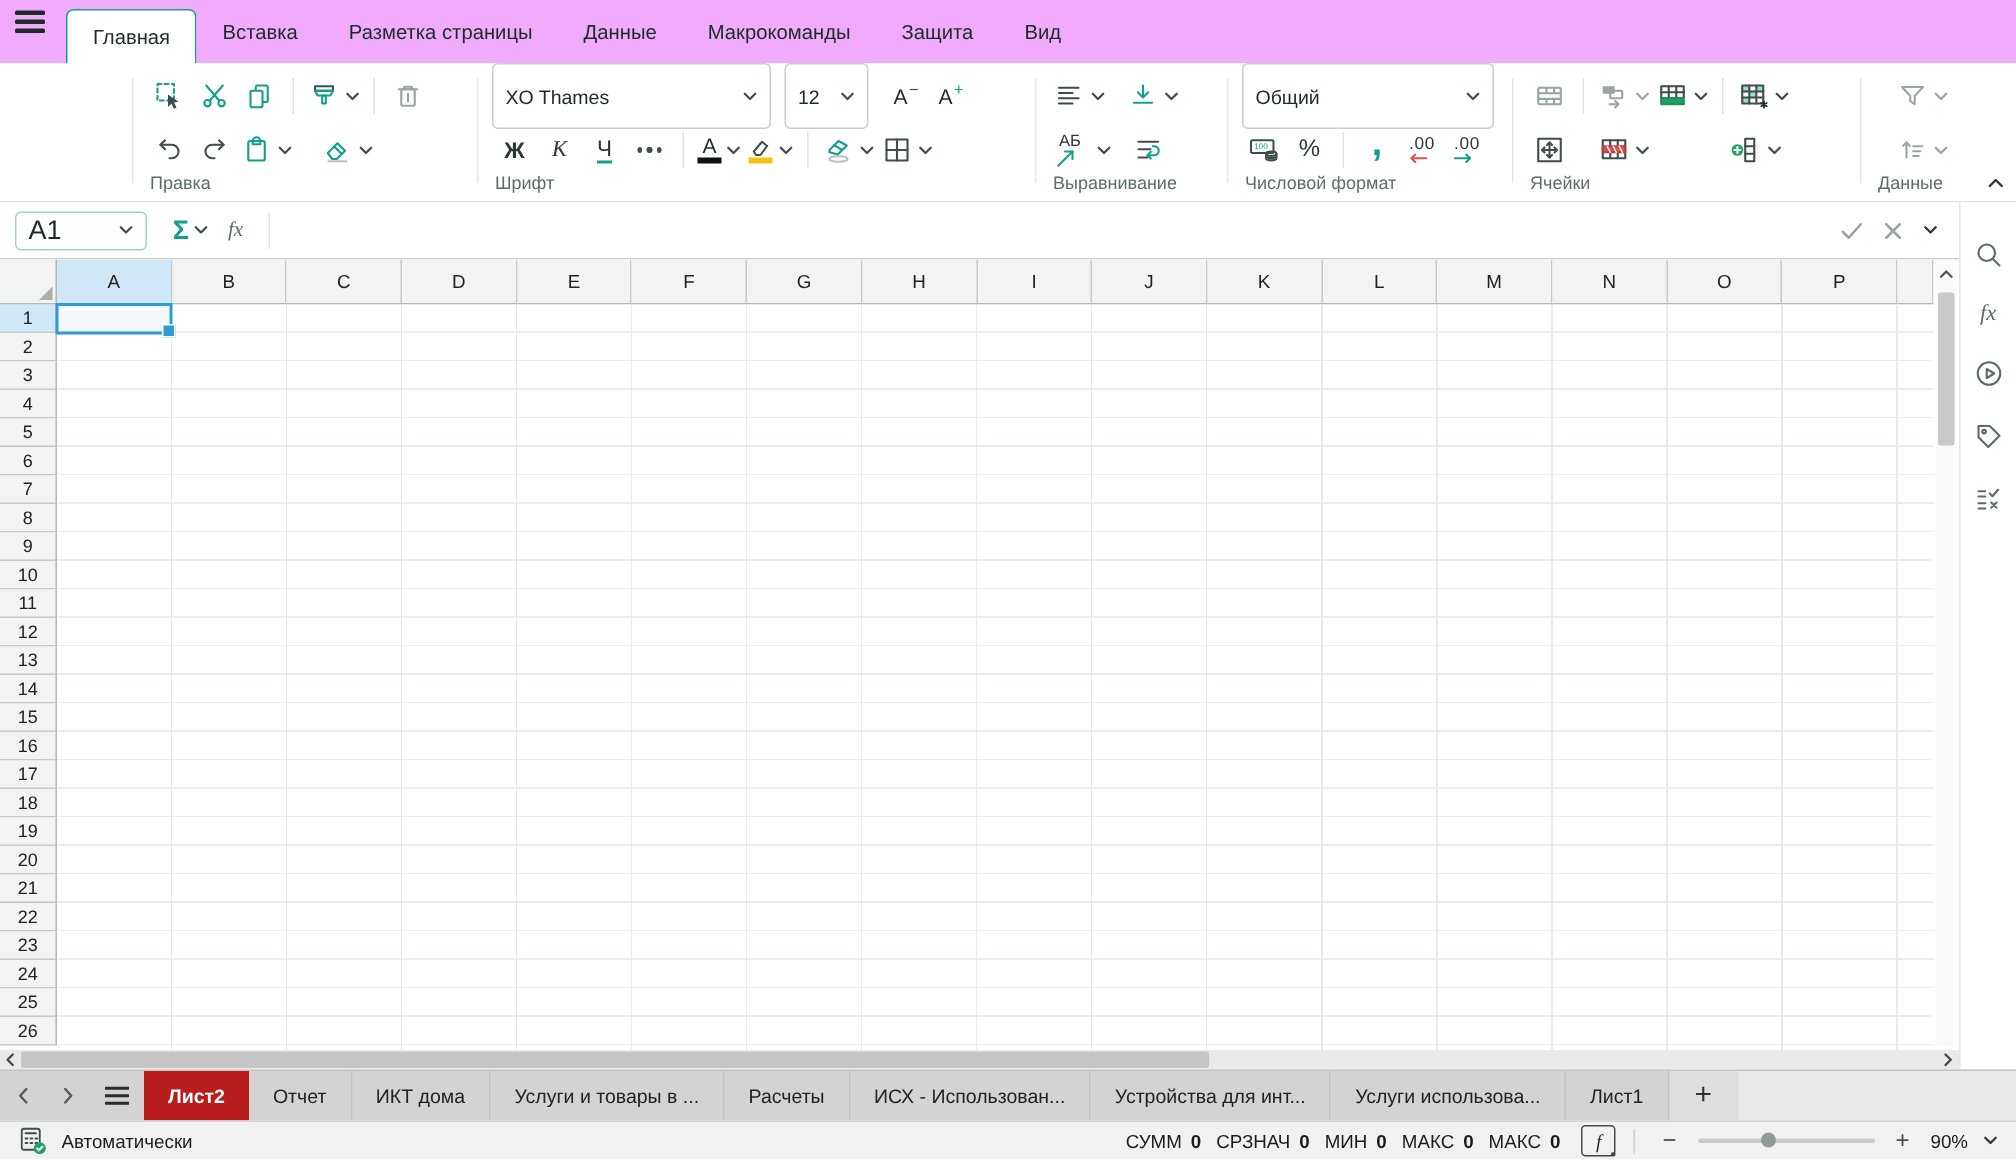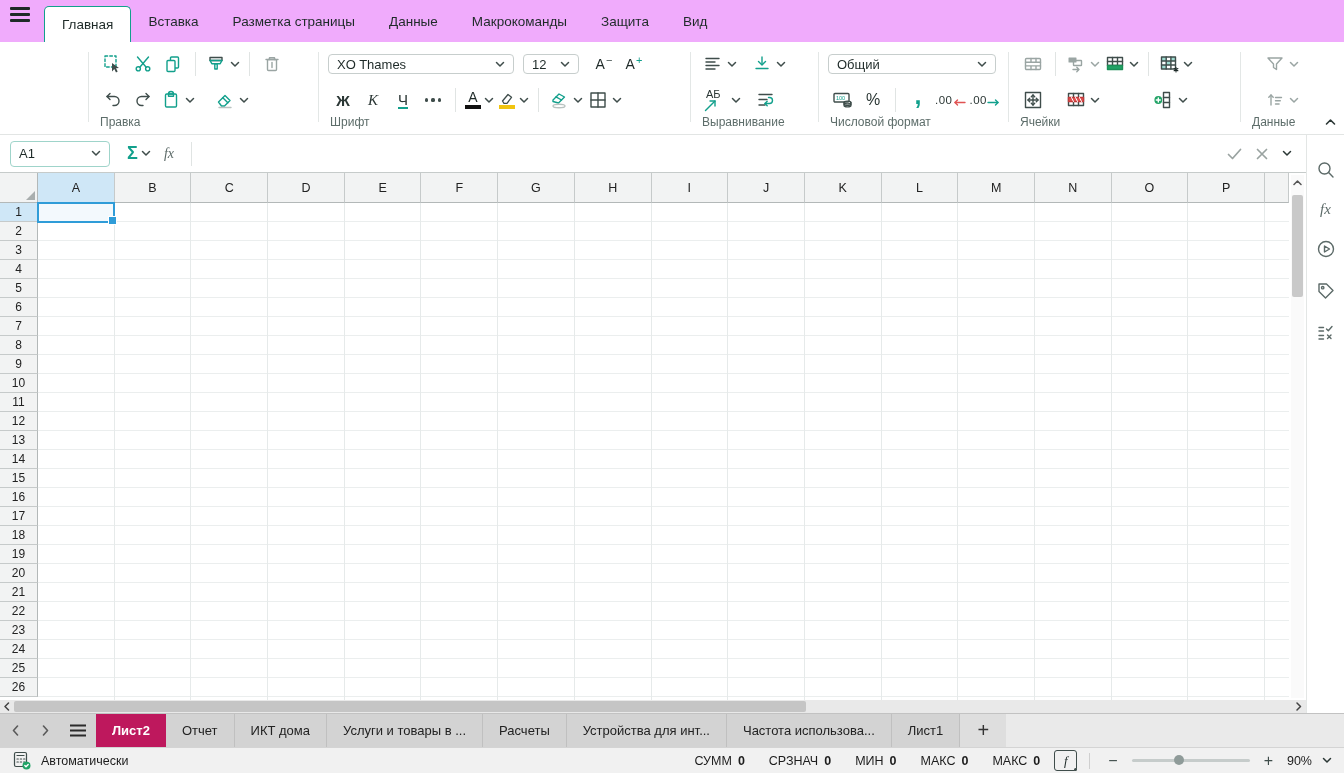--- a/index.html
+++ b/index.html
@@ -30,47 +30,47 @@
   .tr2{display:flex;align-items:center;height:34px;margin-left:10px}
   .tlabel{position:absolute;left:12px;bottom:5px;font-size:12px;color:#5d6d6a;white-space:nowrap}
   .tlrow{position:absolute;left:12px;right:8px;bottom:5px;display:flex;justify-content:space-between;align-items:center;font-size:12px;color:#5d6d6a}
   .tb{display:flex;align-items:center;justify-content:center;min-width:26px;height:30px;border-radius:3px;gap:3px;padding:0 2px;cursor:pointer}
   .vdiv{width:1px;height:24px;background:#e0e4e3;margin:0 7px;align-self:center}
   .cv{width:10px;height:7px;stroke:#3f4d4b;fill:none;stroke-width:1.5;stroke-linecap:round;stroke-linejoin:round;flex:none}
   .cv.gray{stroke:#9aa5a3}
   .ik{width:22px;height:22px;stroke:#3f4d4b;fill:none;stroke-width:1.4;stroke-linecap:round;stroke-linejoin:round;display:block;flex:none}
   .ik.teal{stroke:#12a08c}
   .ik.gray{stroke:#9aa5a3}
-  .combo{display:flex;align-items:center;height:20px;border:1px solid #c7cecd;border-radius:4px;background:#fff;
+  .combo{display:flex;align-items:center;height:44px;border:1px solid #c7cecd;border-radius:4px;background:#fff;
          padding:0 8px;font-size:13px;color:#1e2a28;box-sizing:border-box;cursor:pointer}
   .combo .cv{margin-left:auto}
   .glyph{font-size:15px;color:#2b3735}
   .bold-g{font-weight:bold;font-size:15px}
   .italic-g{font-style:italic;font-size:15px;font-family:"Liberation Serif",serif}
   .under-g{font-size:15px;border-bottom:2px solid #12a08c;line-height:15px}
   .dots{display:flex;gap:3px}
   .dots i{width:3.2px;height:3.2px;border-radius:50%;background:#3f4d4b}
   .fc{display:flex;flex-direction:column;align-items:center;line-height:13px}
   .fc .l{font-size:14px;color:#1e2a28}
   .fc .bar{width:16px;height:4px;margin-top:1.5px}
   .sizeb{font-size:14px;color:#1e2a28;display:flex;align-items:flex-start}
   .sizeb sup{font-size:11px;line-height:9px;margin-left:1px}
   .comma{font-size:25px;font-weight:bold;color:#12a08c;line-height:10px;transform:translateY(-5px)}
-  .decb{display:flex;flex-direction:row;align-items:flex-end;line-height:11px}
+  .decb{display:flex;flex-direction:column;align-items:flex-start;line-height:11px}
   .decb .dtext{font-size:11.5px;color:#2b3735;letter-spacing:.5px}
   .darr{width:13px;height:7px;fill:none;stroke-width:1.4;stroke-linecap:round;stroke-linejoin:round}
   .rot{position:relative;width:26px;height:24px}
   .rot .l{position:absolute;top:0;left:4px;font-size:11px;color:#2b3735}
   .rot svg{position:absolute;left:1px;bottom:0}
 
   
   .fbar{position:absolute;top:135px;left:0;width:1306px;height:38px;background:#fff;border-bottom:1px solid #c6cbca;
         display:flex;align-items:center;padding:0 10px;box-sizing:border-box}
-  .namebox{width:100px;height:26px;border:1px solid #9fd4ca;border-radius:4px;display:flex;align-items:center;
-           padding:0 8px;font-size:13px;color:#1e2a28;box-sizing:border-box;cursor:text}
+  .namebox{width:88px;height:26px;border:1px solid #9fd4ca;border-radius:4px;display:flex;align-items:center;
+           padding:0 8px;font-size:18px;color:#1e2a28;box-sizing:border-box;cursor:text}
   .namebox .cv{margin-left:auto}
   .sigma{font-size:18px;color:#12a08c;font-weight:bold}
   .fxg{font-size:14px;font-style:italic;color:#5c6a68;font-family:"Liberation Serif",serif}
   .finput{flex:1;height:24px;cursor:text}
   .fok{display:flex;align-items:center;gap:14px;margin-right:4px}
 
   
   .grid{position:absolute;top:173px;left:0;width:1306px;height:527px;background:#fff;overflow:hidden}
   .corner{position:absolute;left:0;top:0;width:38px;height:30px;background:#f2f3f3;box-sizing:border-box;
           border-right:1px solid #b3b8b8;border-bottom:1px solid #b3b8b8}
@@ -106,30 +106,30 @@
   .side .ik{stroke:#5c6a68}
   .side .fxg{font-size:15px;color:#5c6a68}
 
   
   .sbar{position:absolute;top:713px;left:0;width:1344px;height:34px;background:#eaeaea;display:flex;
         align-items:stretch;border-top:1px solid #c2c2c2;box-sizing:border-box}
   .snav{width:30px;display:flex;align-items:center;justify-content:center;background:#d3d3d3;cursor:pointer}
   #sheet-tabs{display:flex;background:#d3d3d3}
   .stab{display:flex;align-items:center;padding:0 16px;font-size:13px;color:#222;background:#d3d3d3;
         border-right:1px solid #c0c0c0;white-space:nowrap;cursor:pointer}
-  .stab.active{background:#be185d;color:#fff;font-weight:bold;border-right:none}
+  .stab.active{background:#b91c1c;color:#fff;font-weight:bold;border-right:none}
   .sadd{width:46px;display:flex;align-items:center;justify-content:center;background:#dedede;
         font-size:20px;color:#333;cursor:pointer}
   .sfill{flex:1;background:#eaeaea}
 
   
   .status{position:absolute;top:747px;left:0;width:1344px;height:26px;background:#f1f1f1;border-top:1px solid #d4d4d4;
           display:flex;align-items:center;padding:0 12px;box-sizing:border-box;font-size:12.5px;color:#1c1c1c}
   .calcmode{display:flex;align-items:center;gap:9px;margin-right:auto;cursor:pointer}
-  #stats{display:flex;gap:24px;margin-right:14px}
+  #stats{display:flex;gap:10px;margin-right:14px}
   .stat{display:flex;gap:6px}
   .stat .sv{font-weight:bold}
   .fbox{width:21px;height:19px;border:1.5px solid #3f4d4b;border-radius:3px;display:flex;align-items:center;
         justify-content:center;font-family:"Liberation Serif",serif;font-style:italic;font-size:13px;color:#1e2a28;
         position:relative;margin-right:12px;cursor:pointer}
   .fbox i{position:absolute;right:-1px;bottom:-1px;width:3px;height:3px;background:#3f4d4b;border-radius:50%}
   .sdiv{width:1px;height:16px;background:#cfcfcf;margin-right:12px}
   .zbtn{font-size:16px;color:#3f4d4b;padding:0 6px;cursor:pointer}
   .slider{position:relative;width:118px;height:3px;background:#c6cccb;border-radius:2px;margin:0 8px;cursor:pointer}
   .sdot{position:absolute;top:-4px;left:42px;width:10px;height:10px;border-radius:50%;background:#8f9b99}
@@ -692,22 +692,23 @@
       <svg width="18" height="13" viewBox="0 0 18 13" style="stroke:#2b2b2b;fill:none;stroke-width:2">
           <path d="M1 1.5h16M1 6.5h16M1 11.5h16"></path>
         </svg>
     </div>
     <div id="sheet-tabs">
         <div class="stab active">Лист2</div>
         <div class="stab">Отчет</div>
         <div class="stab">ИКТ дома</div>
         <div class="stab">Услуги и товары в ...</div>
         <div class="stab">Расчеты</div>
+        <div class="stab">ИСХ - Использован...</div>
         <div class="stab">Устройства для инт...</div>
-        <div class="stab">Частота использова...</div>
+        <div class="stab">Услуги использова...</div>
         <div class="stab">Лист1</div>
       </div>
     <div class="sadd">+</div>
     <div class="sfill"></div>
   </div>
 
   <footer class="status">
     <div class="calcmode">
       <svg width="20" height="20" viewBox="0 0 20 20" style="stroke:#3f4d4b;fill:none;stroke-width:1.2;stroke-linecap:round;stroke-linejoin:round">
         <rect x="2.5" y="1.5" width="12" height="14" rx="1.5"></rect>

